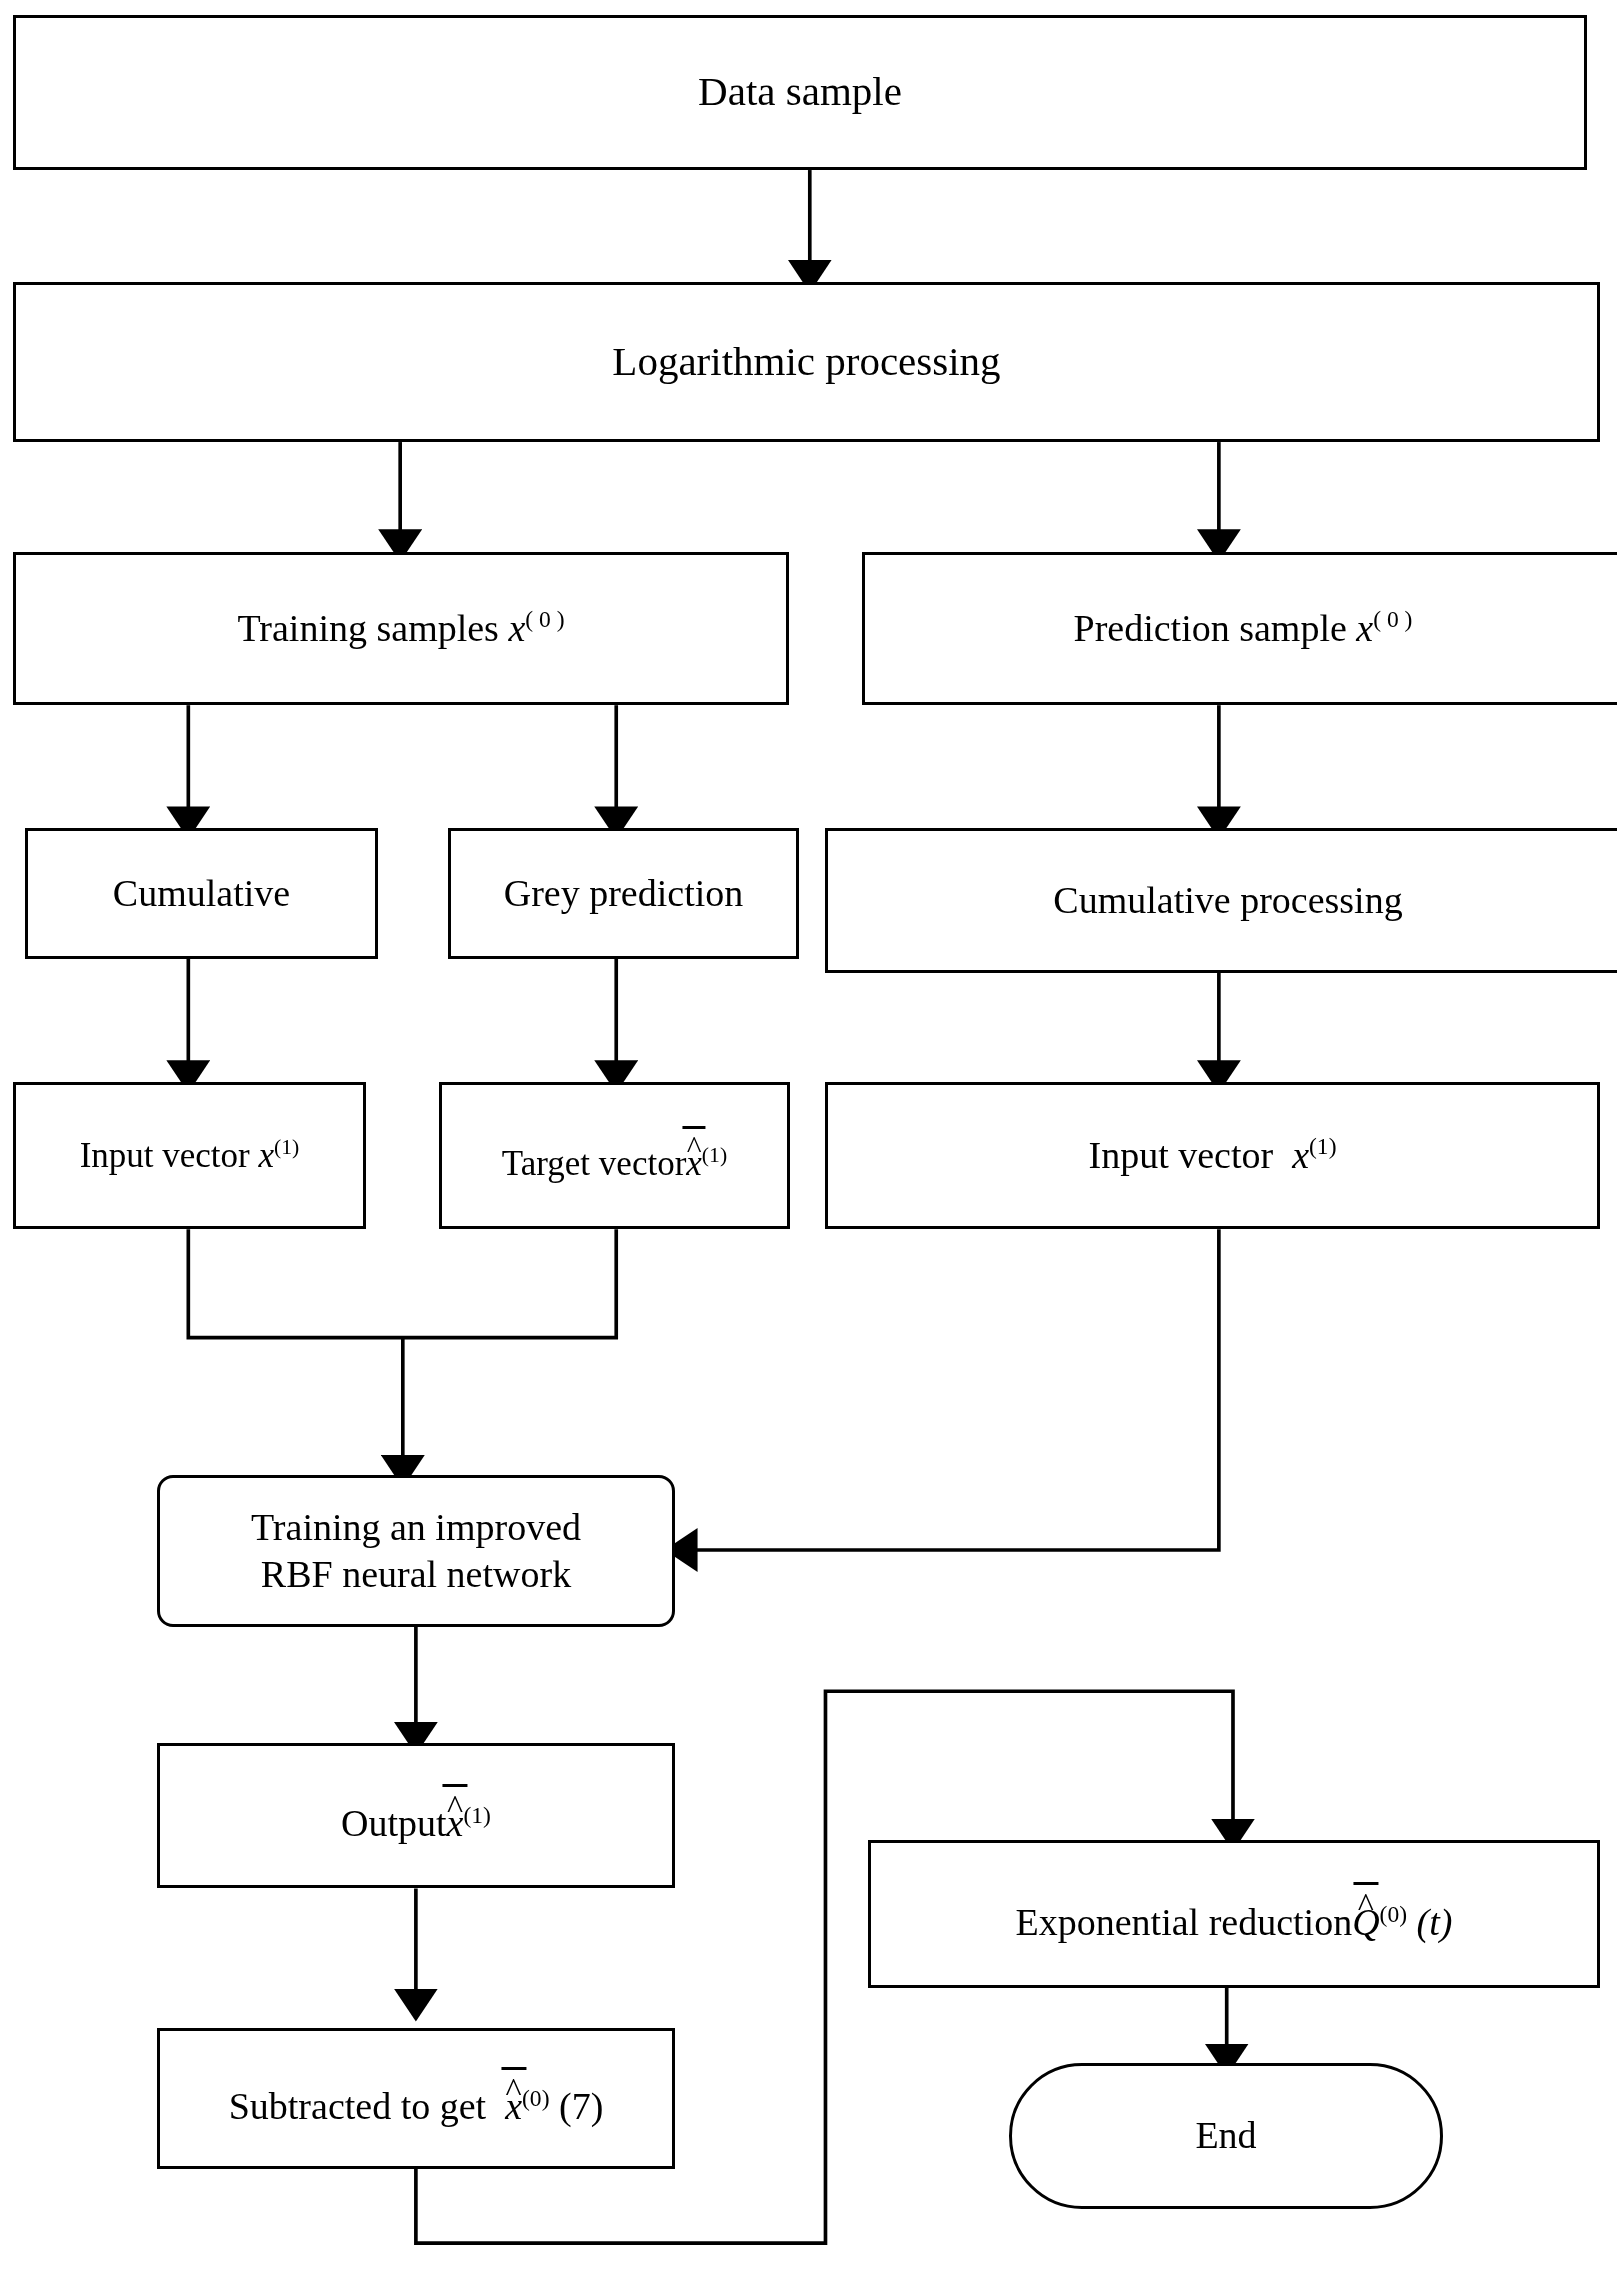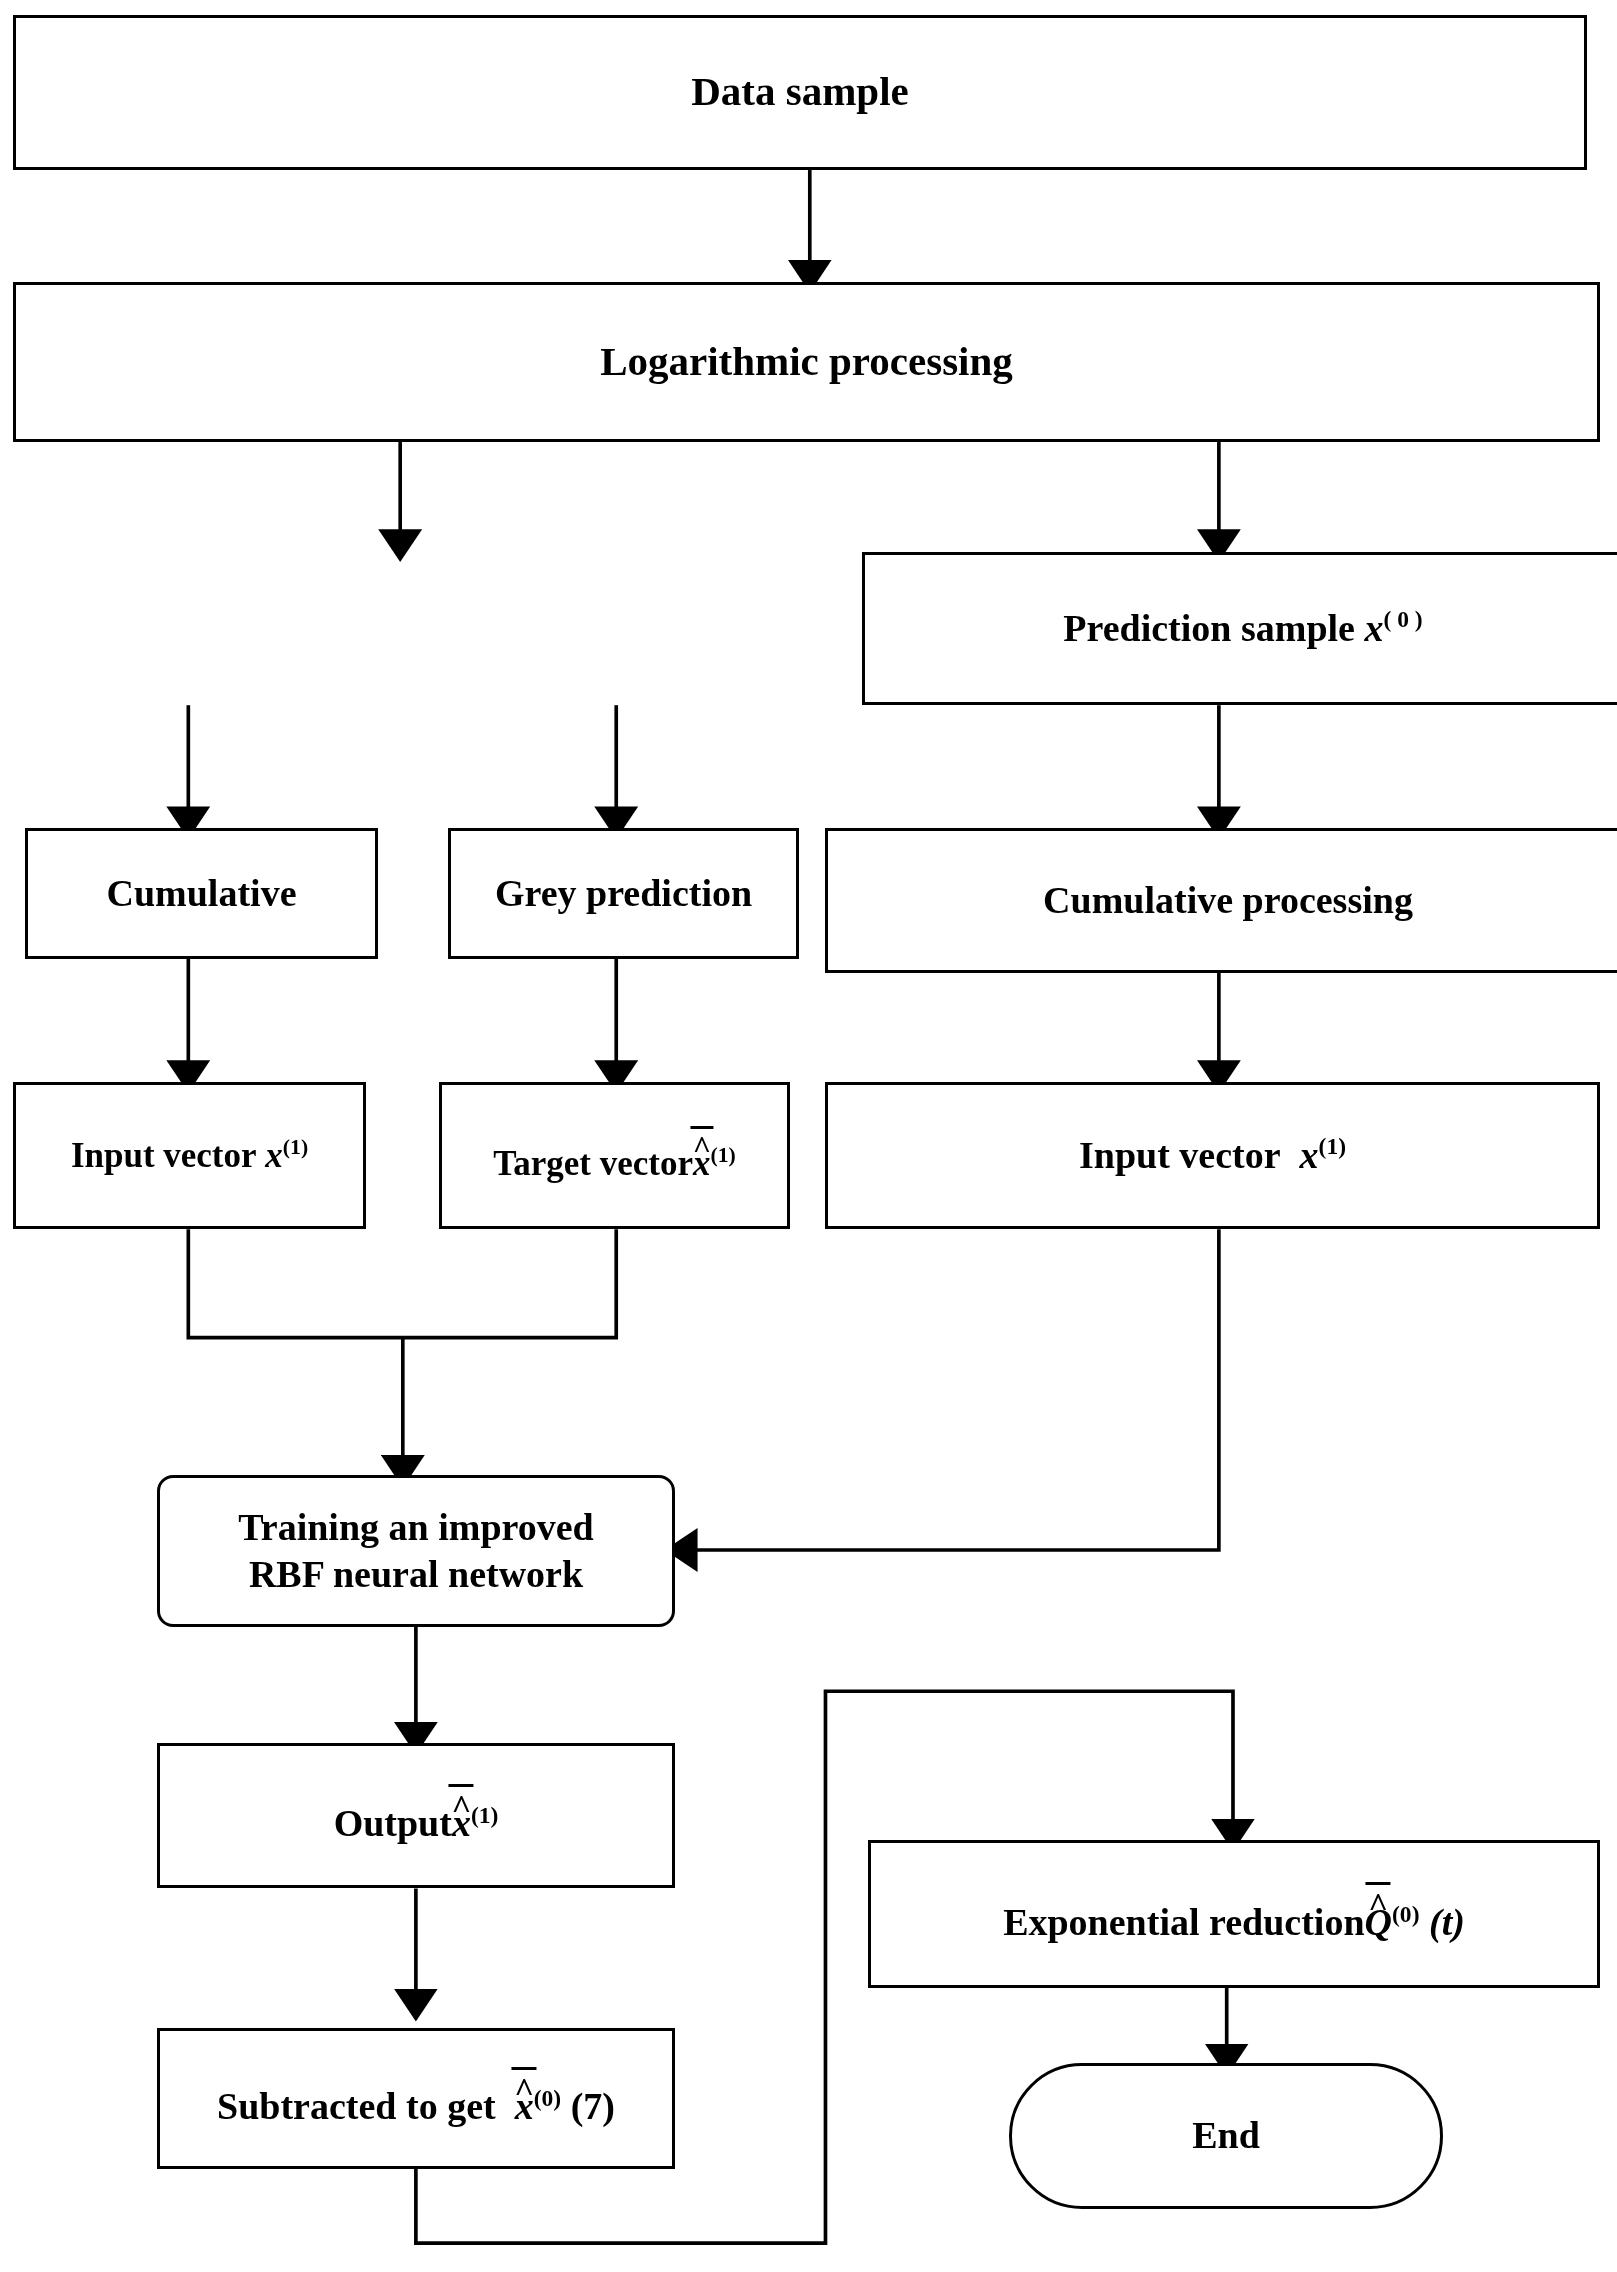--- a/index.html
+++ b/index.html
@@ -1,19 +1,19 @@
 <!DOCTYPE html>
 <html style="font-size:8.4px"><head>
 <meta charset="utf-8">
 <style>
   html,body{margin:0;padding:0;background:#ffffff;}
   body{font-family:"Liberation Serif","DejaVu Serif",serif;}
   #page{position:relative;width:1618px;height:2273px;background:#fff;overflow:hidden;}
   .node{position:absolute;box-sizing:border-box;background:#fff;border:3.1px solid #000;
-        display:flex;align-items:center;justify-content:center;text-align:center;color:#000;font-weight:bold;}
+        display:flex;align-items:center;justify-content:center;text-align:center;color:#000;}
   .node .lbl{display:block;line-height:1.25;white-space:nowrap;}
   .terminator{border-radius:73px;align-items:center;}
   .f-xl{font-size:41px;}
   .f-lg{font-size:38px;}
   .f-md{font-size:35px;}
   .two-line{white-space:normal !important;line-height:1.45;border-radius:16px;}
   
   .mv{font-style:italic;font-family:"Liberation Serif","DejaVu Serif",serif;}
   sup{font-size:0.62em;vertical-align:super;line-height:0;}
   .accstack{display:inline-block;position:relative;padding-top:0.46em;vertical-align:baseline;}
@@ -74,20 +74,23 @@
   </svg>
 
   <div class="node f-xl" style="left:13px;top:14.6px;width:1574px;height:155px;">
     <span class="lbl">Data sample</span>
   </div>
 
   <div class="node f-xl" style="left:13px;top:282px;width:1587px;height:160px;">
     <span class="lbl">Logarithmic processing</span>
   </div>
 
+  <div class="node f-lg" style="left:13px;top:552px;width:776px;height:153px;">
+    <span class="lbl"><span>Training samples</span>&nbsp;<span class="mv">x</span><sup>( 0 )</sup></span>
+  </div>
 
   <div class="node f-lg" style="left:862px;top:552px;width:762px;height:153px;">
     <span class="lbl"><span>Prediction sample</span>&nbsp;<span class="mv">x</span><sup>( 0 )</sup></span>
   </div>
 
   <div class="node f-lg" style="left:25px;top:828px;width:353px;height:131px;">
     <span class="lbl">Cumulative</span>
   </div>
 
   <div class="node f-lg" style="left:439px;top:828px;width:351px;height:131px;margin-left:9px;">

